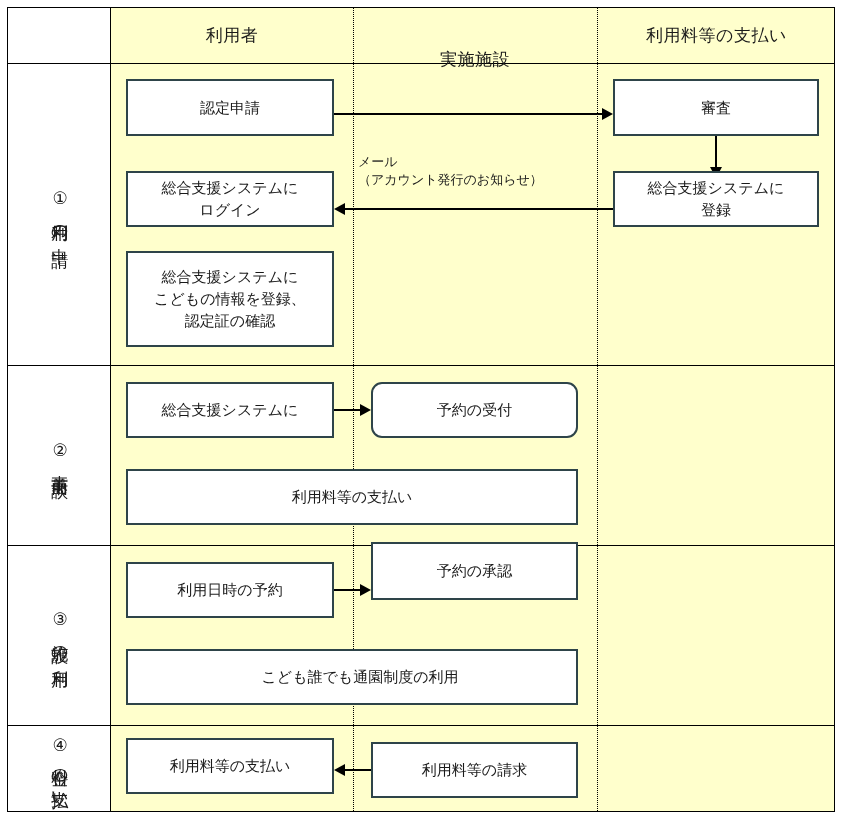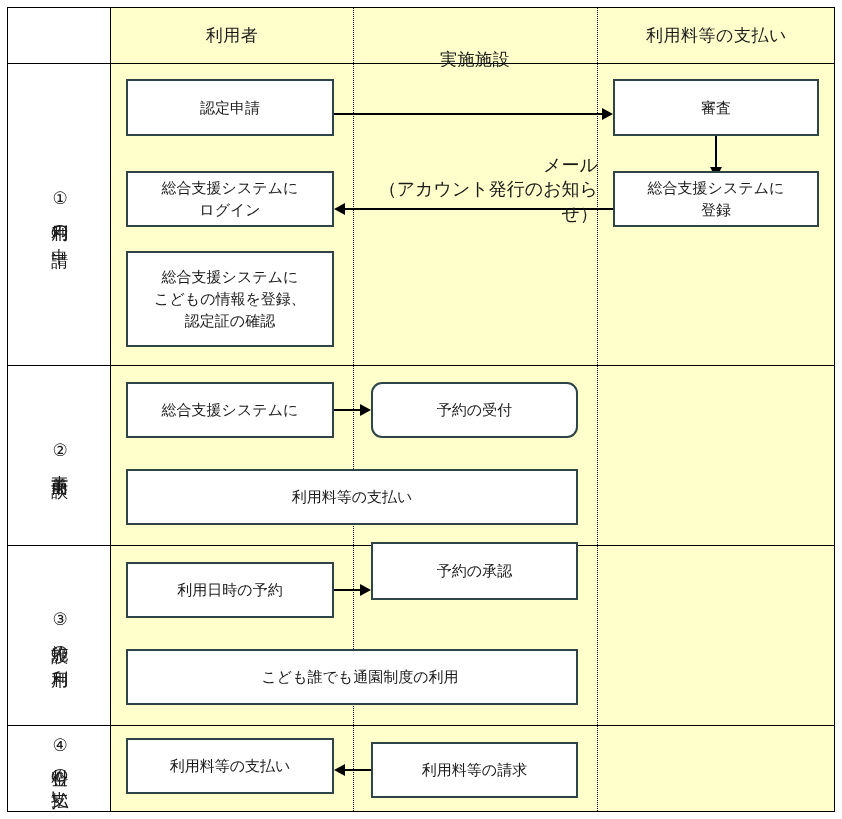--- a/index.html
+++ b/index.html
@@ -160,22 +160,22 @@
     border-right: 6.5px solid transparent;
   }
   .arrow-v.down .head {
     bottom: 0;
     border-top: 11px solid #000000;
   }
 
   
   .arrow-caption {
     position: absolute;
-    text-align: right;
-    font-size: 18px;
+    text-align: left;
+    font-size: 13px;
     line-height: 1.35;
     color: #1a1a1a;
     white-space: pre-line;
   }
 </style>
 </head>
 <body>
 
 <div id="flow-canvas">
   <div class="table-frame">

